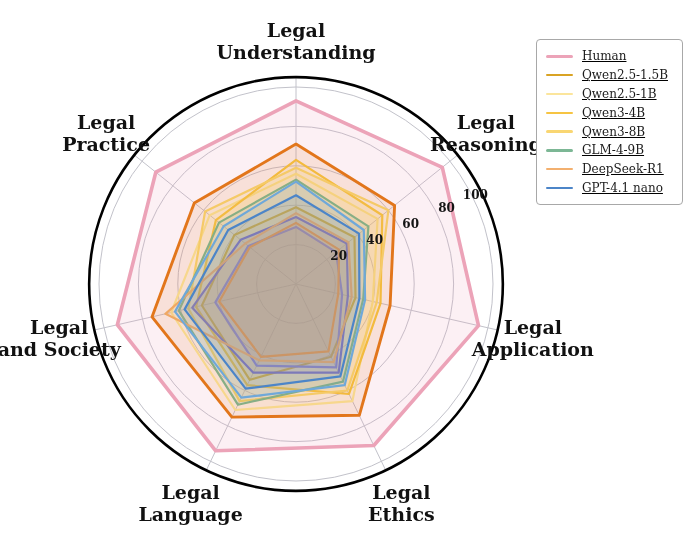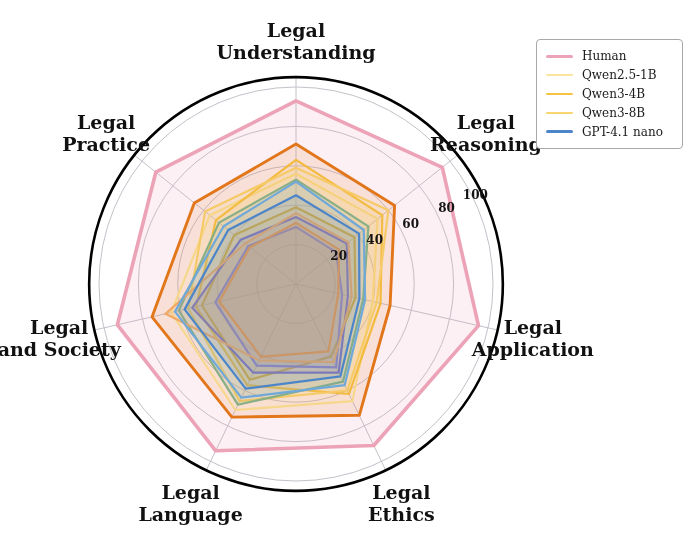--- a/index.html
+++ b/index.html
@@ -6,21 +6,21 @@
   .figure{
     position:relative;width:688px;height:537px;background:#ffffff;overflow:hidden;
     font-family:"DejaVu Serif","Liberation Serif",serif;
   }
   .figure svg{position:absolute;left:0;top:0;}
   .legend{
     position:absolute;left:536px;top:39px;width:147px;box-sizing:border-box;
     background:#ffffff;border:1px solid #a8a8a8;border-radius:4px;
     padding:7px 8px 7px 9px;
   }
-  .legend-item{display:flex;align-items:center;height:18.8px;}
+  .legend-item{display:flex;align-items:center;height:18.8px;text-decoration:underline;}
   .legend-swatch{flex:0 0 27px;border-radius:2px;margin-right:9px;}
   .legend-label{font-size:12px;color:#1a1a1a;white-space:nowrap;line-height:1;}
   .tick-text{font-family:"DejaVu Serif","Liberation Serif",serif;font-weight:700;font-size:12px;fill:#141414;}
   .axis-text{font-family:"DejaVu Serif","Liberation Serif",serif;font-weight:700;font-size:19px;fill:#111111;}
 </style>
 </head>
 <body>
 
 <div class="figure">
   <svg id="radar-svg" width="688" height="537" viewBox="0 0 688 537">
@@ -62,29 +62,41 @@
       <text x="190.60920588460604" y="498.8462389823655" text-anchor="middle" class="axis-text"><tspan x="190.60920588460604" dy="0">Legal</tspan><tspan x="190.60920588460604" dy="22">Language</tspan></text>
       <text x="59.18903520312284" y="334.05055737892263" text-anchor="middle" class="axis-text"><tspan x="59.18903520312284" dy="0">Legal</tspan><tspan x="59.18903520312284" dy="22">and Society</tspan></text>
       <text x="106.09235107703307" y="128.55370363871182" text-anchor="middle" class="axis-text"><tspan x="106.09235107703307" dy="0">Legal</tspan><tspan x="106.09235107703307" dy="22">Practice</tspan></text>
     </svg>
   <div class="legend" id="legend">
       <div class="legend-item">
         <div class="legend-swatch" style="height: 3.6px; background: rgb(236, 163, 184);"></div>
         <span class="legend-label">Human</span>
       </div>
       <div class="legend-item">
+        <div class="legend-swatch" style="height: 2.5px; background: rgb(217, 163, 36);"></div>
+        <span class="legend-label">Qwen2.5-1.5B</span>
+      </div>
+      <div class="legend-item">
         <div class="legend-swatch" style="height: 2.5px; background: rgb(251, 229, 156);"></div>
         <span class="legend-label">Qwen2.5-1B</span>
       </div>
       <div class="legend-item">
         <div class="legend-swatch" style="height: 2.5px; background: rgb(246, 196, 67);"></div>
         <span class="legend-label">Qwen3-4B</span>
       </div>
       <div class="legend-item">
         <div class="legend-swatch" style="height: 2.5px; background: rgb(249, 214, 114);"></div>
         <span class="legend-label">Qwen3-8B</span>
       </div>
       <div class="legend-item">
+        <div class="legend-swatch" style="height: 2.5px; background: rgb(124, 183, 149);"></div>
+        <span class="legend-label">GLM-4-9B</span>
+      </div>
+      <div class="legend-item">
+        <div class="legend-swatch" style="height: 2.5px; background: rgb(243, 176, 111);"></div>
+        <span class="legend-label">DeepSeek-R1</span>
+      </div>
+      <div class="legend-item">
         <div class="legend-swatch" style="height: 2.5px; background: rgb(76, 133, 200);"></div>
         <span class="legend-label">GPT-4.1 nano</span>
       </div>
     </div>
 </div>
 
 </body></html>

